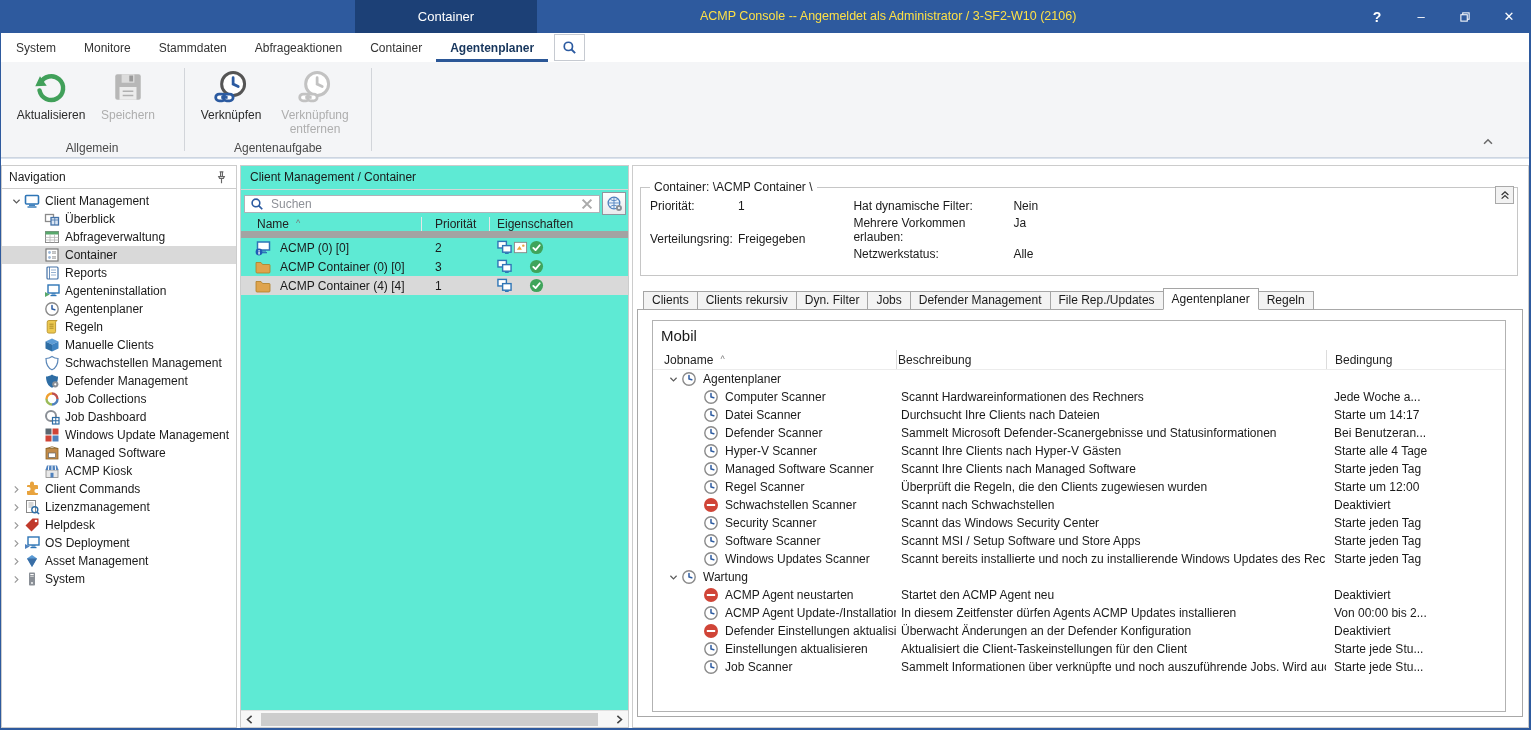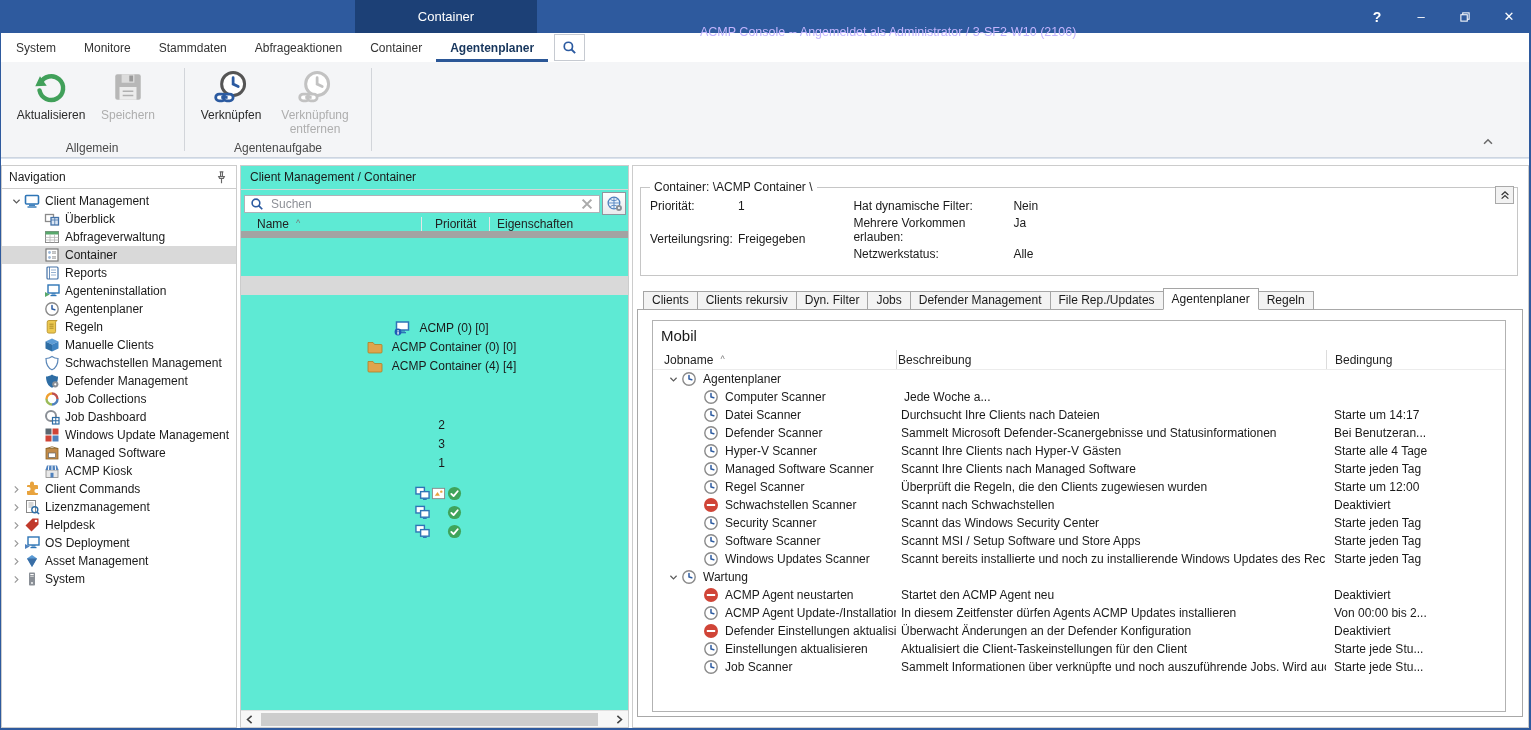--- a/index.html
+++ b/index.html
@@ -4,21 +4,21 @@
 <style>
   html,body{margin:0;padding:0;width:1531px;height:730px;overflow:hidden;
     font-family:"Liberation Sans",sans-serif;font-size:12px;color:#1a1a1a;background:#fff;}
   *{box-sizing:border-box;}
   .ic{width:100%;height:100%;display:block;}
 
   
   .titlebar{position:absolute;left:0;top:0;width:100%;height:33px;background:#2e5a9e;z-index:10;}
   .ctx-tab{position:absolute;left:355px;top:0;width:182px;height:33px;background:#1c4076;
     color:#fff;display:flex;align-items:center;justify-content:center;font-size:13px;}
-  .tb-title{position:absolute;left:700px;top:0;height:41px;line-height:33px;color:#c4b5fd;font-size:12.5px;white-space:nowrap;margin-top:16px;}
+  .tb-title{position:absolute;left:700px;top:0;height:41px;line-height:33px;color:#fde047;font-size:12.5px;white-space:nowrap;}
   .win-controls{position:absolute;right:0;top:0;height:33px;display:flex;}
   .win-btn{width:44px;height:33px;display:flex;align-items:center;justify-content:center;color:#fff;font-size:13px;cursor:default;}
   .win-btn.help{font-weight:bold;font-size:14px;}
   .win-btn .rico{width:12px;height:12px;display:block;}
 
   
   .menubar{position:absolute;left:0;top:33px;width:100%;height:29px;background:#fff;display:flex;align-items:stretch;padding-left:2px;z-index:9;}
   .menu-tab{height:29px;display:flex;align-items:center;padding:0 14px;color:#333;}
   .menu-tab.active{font-weight:bold;color:#17365d;border-bottom:3px solid #2b5797;padding-top:3px;}
   .menu-search{width:31px;height:27px;margin:1px 0 0 6px;border:1px solid #c6cad1;background:#fff;
@@ -64,21 +64,21 @@
   .searchbox input{flex:1;border:none;outline:none;font:12px "Liberation Sans",sans-serif;color:#222;margin-left:5px;min-width:0;}
   .searchbox input::placeholder{color:#8d9097;}
   .searchbox .clr{width:14px;height:14px;flex:0 0 14px;}
   .globe-btn{width:24px;height:23px;margin-left:2px;border:1px solid #8f969f;background:linear-gradient(#fefefe,#e9ebee);display:flex;align-items:center;justify-content:center;}
   .globe-btn .ic{width:17px;height:17px;}
   .grid-header{height:21px;display:flex;align-items:center;border-bottom:7px solid #a3a3a3;color:#222;justify-content:flex-end;}
   .gh-name{flex:0 0 180px;padding-left:16px;display:flex;align-items:center;}
   .gh-prio{flex:0 0 68px;padding-left:13px;border-left:1px solid #e6e6e6;height:100%;display:flex;align-items:center;}
   .gh-props{flex:1;padding-left:7px;border-left:1px solid #e6e6e6;height:100%;display:flex;align-items:center;}
   .sort{font-size:9px;color:#777;margin-left:7px;transform:translateY(-1px);}
-  .crow{height:19px;display:flex;align-items:center;flex-direction:column;}
+  .crow{height:19px;display:flex;align-items:center;}
   .crow.selected{background:#d9d9d9;}
   .c-name{flex:0 0 180px;display:flex;align-items:center;padding-left:14px;white-space:nowrap;overflow:hidden;}
   .c-name .nico{margin-right:9px;}
   .c-prio{flex:0 0 68px;padding-left:14px;}
   .c-props{flex:1;display:flex;align-items:center;padding-left:8px;}
   .pslot{width:15px;height:15px;display:inline-flex;margin-right:1px;}
   .hscroll{margin-top:auto;height:17px;border-top:1px solid #e0e0e0;background:#f7f7f7;display:flex;align-items:center;padding:0 2px;}
   .hs-arrow{width:14px;height:13px;}
   .hs-thumb{flex:1;height:13px;background:#cdcdcd;margin:0 14px 0 4px;}
 
@@ -884,20 +884,21 @@
             <div class="jrow child">
     <span class="j-name">
       <span class="chev empty"></span>
       <span class="nico">
                   <svg class="ic">
                     <use href="#clock-icon"></use>
                   </svg>
                 </span>
       <span>Computer Scanner</span>
     </span>
+    <span class="j-desc">Scannt Hardwareinformationen des Rechners</span>
     <span class="j-cond">Jede Woche a...</span>
   </div>
             <div class="jrow child">
     <span class="j-name">
       <span class="chev empty"></span>
       <span class="nico">
                   <svg class="ic">
                     <use href="#clock-icon"></use>
                   </svg>
                 </span>

